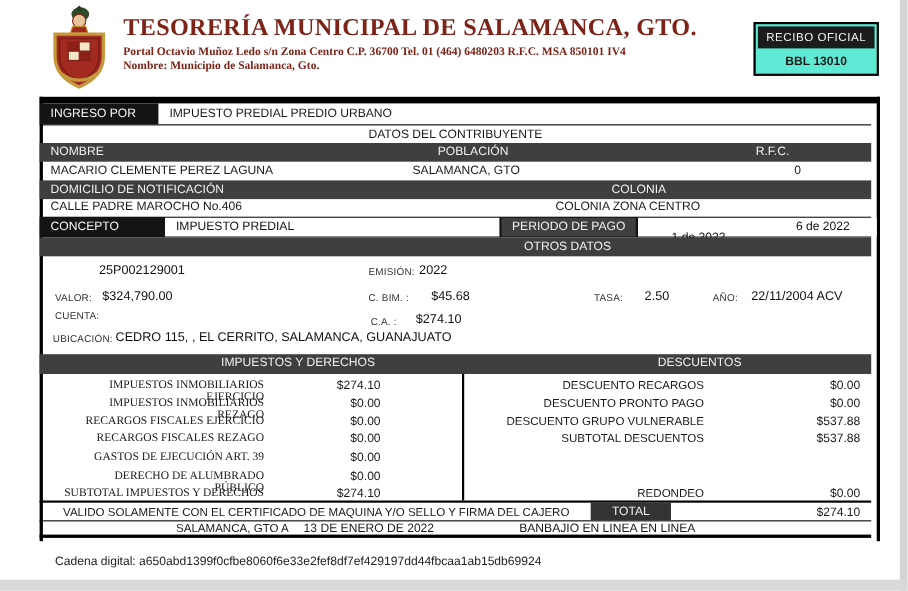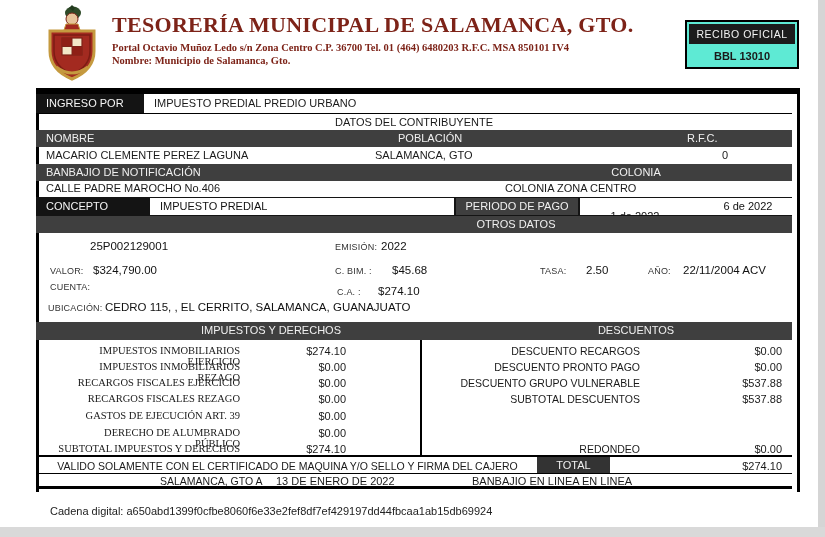--- a/index.html
+++ b/index.html
@@ -91,22 +91,22 @@
       <span class="abs t11" style="left:362px; top:2px;">POBLACIÓN</span>
       <span class="abs t11" style="left:651px; top:2px;">R.F.C.</span>
     </div>
     <div class="row" style="top:59px; height:17px;">
       <span class="abs t11" style="left:10px; top:2px;">MACARIO CLEMENTE PEREZ LAGUNA</span>
       <span class="abs t11" style="left:339px; top:2px;">SALAMANCA, GTO</span>
       <span class="abs t11" style="left:686px; top:2px;">0</span>
     </div>
 
     <div class="row dark" style="top:76px; height:17px;">
-      <span class="abs t11" style="left:10px; top:2px;">BANBAJIO DE NOTIFICACIÓN</span>
-      <span class="abs t11" style="left:520px; top:2px; width:160px; text-align:center;">COLONIA</span>
+      <span class="abs t11" style="left:10px; top:2px;">DOMICILIO DE NOTIFICACIÓN</span>
+      <span class="abs t11" style="left:520px; top:2px; width:160px; ">COLONIA</span>
     </div>
     <div class="row" style="top:93px; height:16px;">
       <span class="abs t11" style="left:10px; top:1px;">CALLE PADRE MAROCHO No.406</span>
       <span class="abs t11" style="left:469px; top:1px;">COLONIA ZONA CENTRO</span>
     </div>
 
     <div class="row blackcell" style="top:109px; height:19px;">
       <span class="abs t11" style="left:10px; top:3px;">CONCEPTO</span>
       <div class="abs" style="left:114px; top:1px; width:304px; height:17px; background:#fff; color:#111;">
         <span class="abs t11" style="left:10px; top:2px;">IMPUESTO PREDIAL</span>

